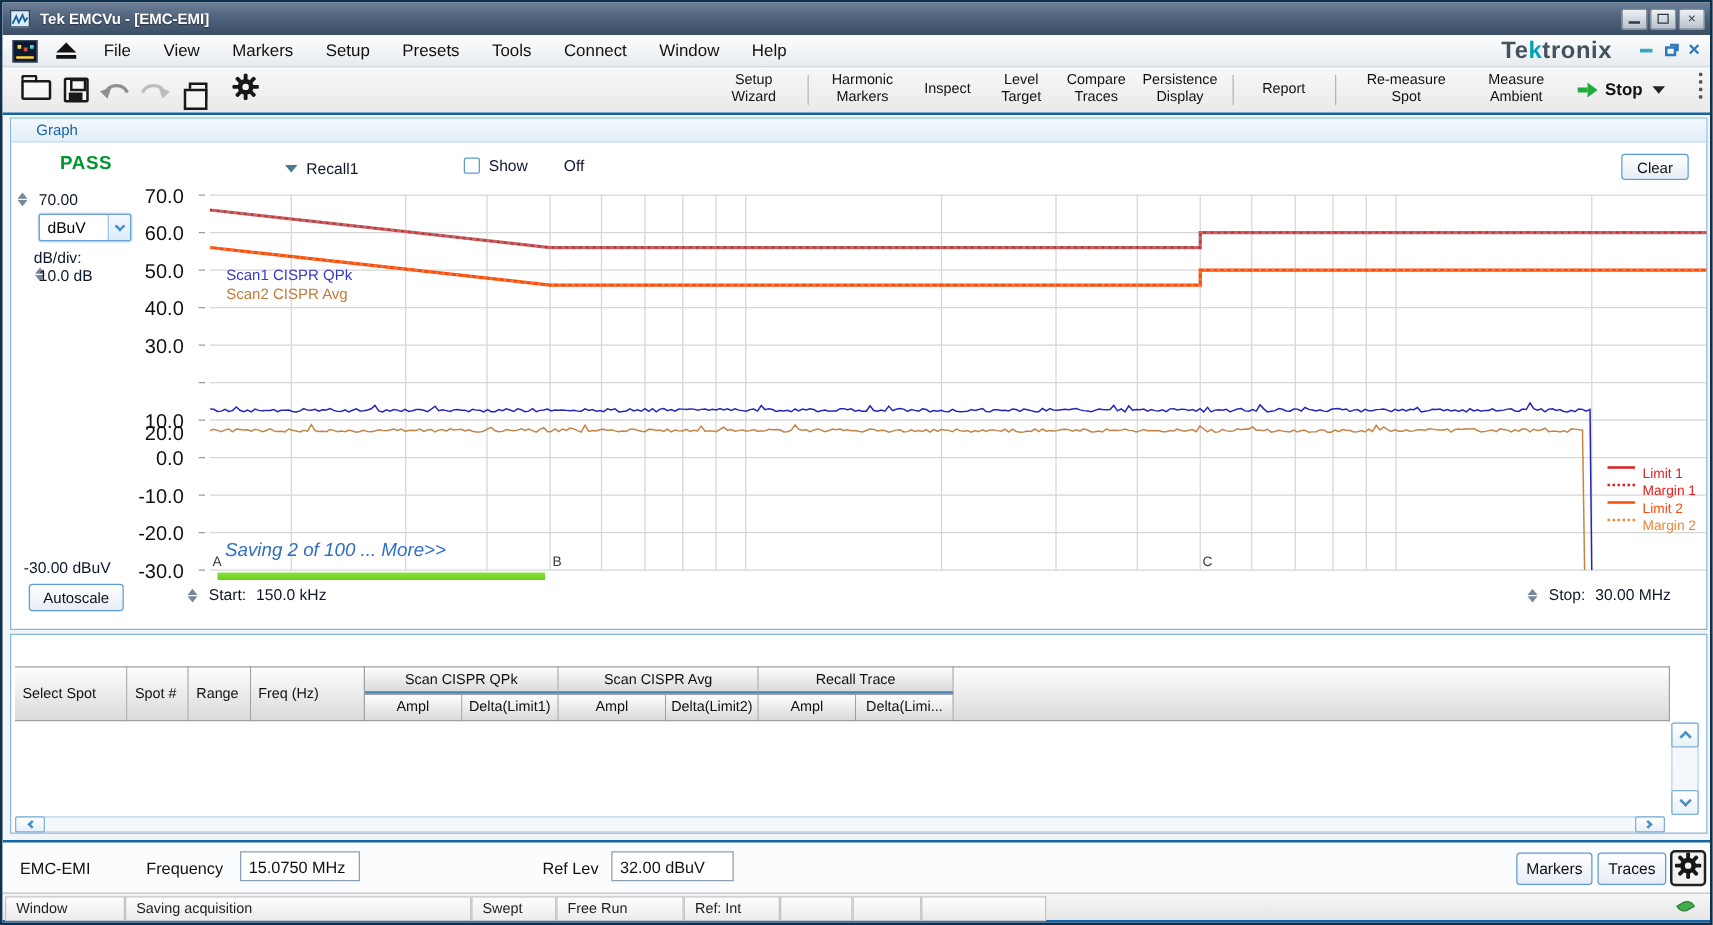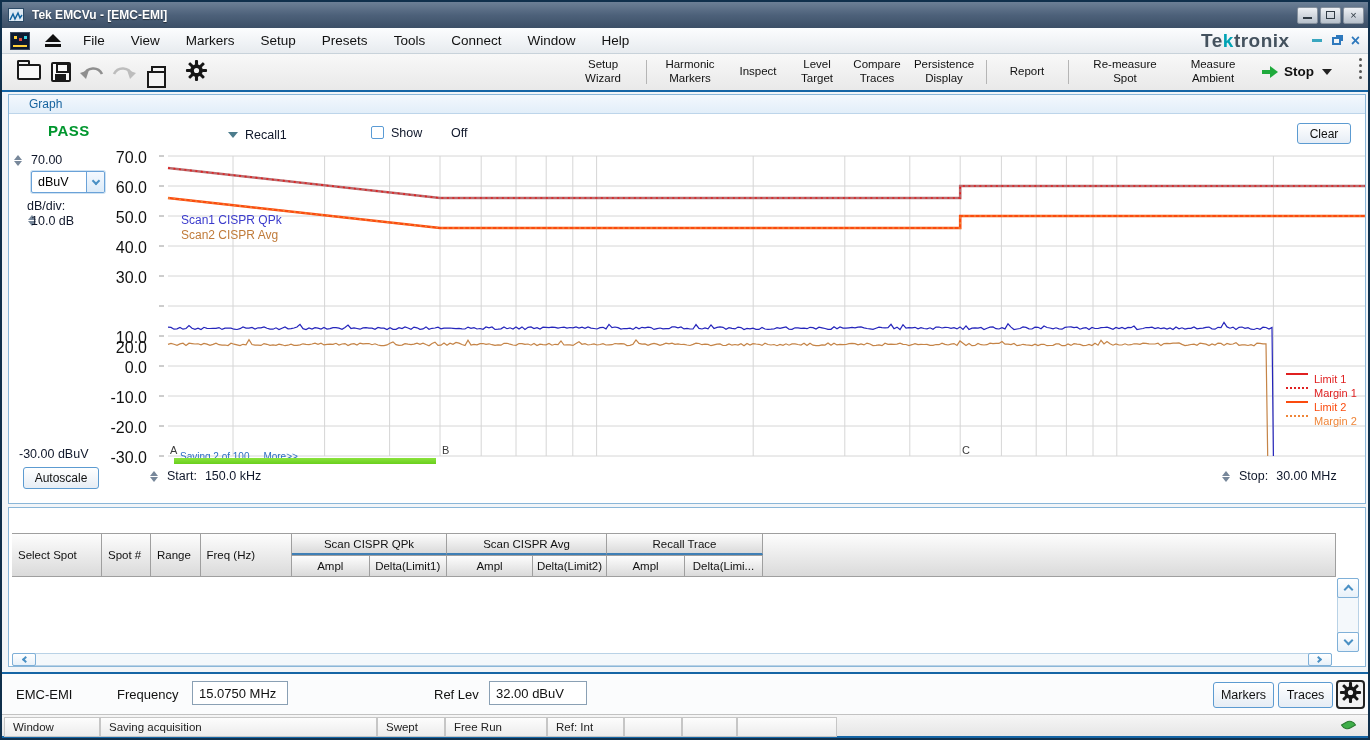--- a/index.html
+++ b/index.html
@@ -324,21 +324,21 @@
         <polyline points="159.0,73 431.0,103 951.2,103 951.2,91 1356.0,91" fill="none" stroke="#e02020" stroke-width="1.6" stroke-dasharray="2 3.5"></polyline>
         <polyline points="159.0,103 431.0,133 951.2,133 951.2,121 1356.0,121" fill="none" stroke="#fb4b0e" stroke-width="2.6"></polyline>
         <polyline points="159.0,103 431.0,133 951.2,133 951.2,121 1356.0,121" fill="none" stroke="#ef8538" stroke-width="1.6" stroke-dasharray="2 3.5"></polyline>
         <polyline points="159,232.1 162,232.4 165,234.2 168,233.9 171,232.4 174,234.2 177,233.5 180,230.6 183,233.2 186,234.3 189,233.1 192,234.5 195,232.3 198,233.3 201,233.5 204,233.3 207,233.3 210,232.6 213,234.4 216,233.2 219,233.2 222,233.1 225,234.2 228,234.5 231,233.7 234,231.9 237,233.1 240,233.2 243,232.5 246,234.0 249,232.8 252,232.9 255,231.9 258,233.3 261,234.1 264,234.2 267,232.8 270,234.5 273,233.2 276,232.0 279,233.8 282,233.6 285,233.0 288,232.0 291,229.3 294,233.7 297,234.5 300,232.9 303,234.0 306,232.7 309,233.1 312,234.1 315,232.5 318,234.1 321,233.6 324,232.6 327,232.6 330,233.2 333,234.3 336,232.4 339,230.0 342,233.5 345,232.8 348,233.5 351,234.2 354,232.9 357,232.7 360,233.1 363,233.1 366,234.3 369,232.4 372,233.1 375,233.2 378,234.5 381,232.7 384,234.3 387,234.3 390,232.7 393,233.5 396,232.0 399,233.0 402,234.2 405,232.1 408,232.8 411,234.4 414,233.9 417,231.9 420,234.3 423,233.3 426,233.0 429,232.2 432,233.8 435,233.1 438,233.2 441,233.0 444,233.3 447,233.6 450,233.3 453,233.9 456,234.0 459,232.1 462,233.4 465,232.6 468,234.0 471,233.5 474,234.3 477,232.0 480,232.9 483,232.0 486,234.5 489,234.2 492,233.8 495,232.0 498,233.7 501,232.8 504,234.0 507,232.0 510,234.1 513,231.9 516,234.4 519,232.3 522,231.9 525,233.6 528,232.7 531,234.0 534,232.2 537,232.3 540,232.6 543,232.2 546,232.3 549,233.1 552,232.5 555,232.2 558,233.1 561,232.5 564,232.9 567,231.9 570,233.0 573,232.1 576,233.3 579,232.0 582,233.1 585,233.5 588,234.0 591,232.7 594,232.3 597,233.9 600,229.4 603,232.7 606,232.0 609,232.6 612,234.1 615,233.5 618,233.7 621,233.2 624,234.4 627,232.2 630,233.8 633,232.3 636,232.9 639,232.1 642,232.6 645,234.4 648,233.6 651,233.0 654,233.9 657,233.7 660,233.7 663,231.9 666,231.9 669,232.8 672,232.0 675,233.9 678,233.3 681,234.0 684,234.0 687,229.6 690,233.4 693,234.0 696,233.0 699,233.9 702,229.9 705,233.5 708,232.4 711,231.9 714,232.3 717,234.2 720,232.6 723,233.3 726,233.9 729,232.1 732,232.6 735,234.5 738,233.4 741,233.9 744,233.2 747,234.3 750,234.4 753,232.5 756,234.0 759,234.3 762,234.2 765,234.0 768,232.6 771,233.4 774,232.6 777,231.9 780,234.2 783,234.3 786,232.8 789,232.8 792,233.3 795,233.2 798,233.7 801,232.3 804,232.6 807,234.1 810,232.2 813,232.8 816,233.5 819,234.3 822,234.3 825,231.8 828,233.7 831,231.9 834,233.1 837,233.2 840,232.8 843,232.4 846,232.8 849,232.2 852,231.9 855,232.9 858,233.5 861,233.8 864,234.4 867,233.3 870,232.2 873,232.6 876,232.8 879,232.6 882,229.3 885,233.7 888,232.1 891,234.5 894,229.7 897,233.2 900,232.6 903,232.8 906,232.3 909,233.9 912,232.7 915,233.5 918,233.8 921,232.8 924,234.3 927,232.1 930,232.0 933,233.0 936,232.4 939,232.5 942,233.4 945,232.7 948,233.9 951,231.9 954,234.5 957,230.9 960,234.5 963,233.1 966,232.9 969,233.1 972,232.4 975,234.5 978,233.3 981,232.2 984,231.9 987,233.7 990,234.0 993,232.7 996,233.9 999,228.8 1002,232.1 1005,234.5 1008,234.0 1011,233.5 1014,231.9 1017,232.4 1020,233.8 1023,234.0 1026,232.2 1029,232.3 1032,233.8 1035,231.0 1038,232.5 1041,233.0 1044,233.8 1047,232.8 1050,233.9 1053,234.2 1056,232.4 1059,232.0 1062,231.9 1065,232.7 1068,232.2 1071,234.2 1074,233.1 1077,232.6 1080,234.5 1083,232.4 1086,233.5 1089,233.5 1092,232.7 1095,232.5 1098,232.2 1101,233.1 1104,234.3 1107,232.5 1110,233.6 1113,232.5 1116,233.8 1119,232.4 1122,232.7 1125,231.0 1128,234.5 1131,234.0 1134,233.5 1137,232.5 1140,232.6 1143,232.2 1146,233.5 1149,232.6 1152,233.7 1155,233.0 1158,234.1 1161,232.9 1164,234.5 1167,232.0 1170,233.8 1173,232.8 1176,234.0 1179,233.3 1182,233.3 1185,232.0 1188,233.8 1191,233.4 1194,233.1 1197,232.3 1200,232.1 1203,233.8 1206,234.2 1209,232.3 1212,232.6 1215,227.3 1218,231.9 1221,233.2 1224,232.1 1227,234.4 1230,232.3 1233,232.0 1236,233.4 1239,232.6 1242,234.2 1245,234.5 1248,233.3 1251,234.3 1254,232.2 1257,232.5 1260,234.0 1263,232.5 1264.4,361" fill="none" stroke="#2525bb" stroke-width="1.2"></polyline>
         <polyline points="159,249.4 162,248.4 165,249.3 168,250.3 171,248.9 174,248.2 177,250.4 180,248.2 183,248.6 186,249.0 189,248.8 192,249.9 195,248.4 198,249.1 201,250.4 204,249.4 207,248.1 210,249.7 213,250.1 216,250.0 219,250.5 222,248.2 225,249.2 228,249.8 231,250.6 234,249.3 237,249.9 240,244.7 243,249.5 246,250.2 249,250.1 252,250.4 255,248.6 258,249.3 261,250.3 264,249.9 267,250.3 270,249.2 273,249.8 276,250.7 279,250.2 282,249.2 285,250.3 288,250.4 291,249.8 294,248.8 297,249.3 300,249.6 303,249.0 306,248.2 309,249.3 312,248.2 315,249.9 318,249.4 321,249.2 324,249.4 327,248.3 330,250.1 333,249.0 336,248.6 339,250.6 342,249.1 345,248.7 348,250.0 351,248.1 354,248.9 357,248.7 360,248.5 363,249.7 366,248.8 369,250.0 372,250.6 375,250.6 378,249.9 381,248.2 384,246.9 387,249.6 390,250.4 393,250.1 396,248.7 399,249.2 402,249.6 405,249.1 408,248.1 411,249.3 414,248.2 417,249.5 420,250.7 423,248.5 426,247.2 429,250.3 432,250.2 435,248.1 438,250.3 441,248.2 444,249.3 447,247.5 450,248.1 453,249.5 456,250.6 459,245.2 462,250.1 465,249.4 468,249.8 471,248.6 474,248.5 477,249.3 480,248.8 483,249.7 486,250.4 489,249.8 492,250.2 495,248.3 498,248.3 501,249.2 504,250.0 507,250.3 510,248.5 513,248.6 516,249.4 519,249.0 522,250.2 525,248.4 528,250.5 531,249.1 534,249.7 537,249.8 540,248.4 543,250.2 546,249.3 549,249.7 552,245.9 555,250.0 558,249.8 561,249.8 564,250.4 567,248.5 570,246.8 573,249.3 576,248.7 579,250.0 582,249.5 585,248.9 588,250.0 591,249.5 594,248.6 597,250.0 600,249.8 603,249.7 606,248.5 609,248.8 612,248.6 615,248.8 618,250.6 621,250.4 624,249.2 627,244.9 630,248.4 633,249.2 636,248.9 639,250.4 642,249.1 645,248.3 648,249.1 651,250.4 654,249.4 657,248.2 660,248.8 663,248.2 666,249.3 669,248.9 672,249.5 675,249.4 678,250.0 681,250.5 684,249.4 687,248.2 690,248.5 693,249.7 696,249.2 699,249.4 702,250.7 705,249.9 708,249.1 711,248.9 714,250.5 717,250.3 720,248.9 723,250.2 726,249.5 729,250.1 732,248.7 735,250.7 738,248.5 741,250.1 744,248.6 747,249.0 750,249.3 753,250.4 756,248.3 759,249.5 762,250.0 765,249.5 768,250.7 771,249.5 774,250.3 777,248.8 780,250.2 783,248.9 786,248.9 789,249.5 792,250.0 795,248.3 798,250.6 801,248.3 804,250.2 807,250.7 810,250.6 813,249.8 816,250.1 819,248.1 822,250.2 825,248.2 828,249.9 831,249.4 834,249.7 837,249.5 840,248.6 843,248.4 846,248.7 849,249.9 852,248.9 855,249.9 858,248.1 861,249.0 864,250.6 867,250.4 870,249.8 873,250.6 876,248.2 879,249.3 882,249.2 885,249.3 888,249.1 891,248.2 894,249.3 897,249.5 900,250.5 903,249.7 906,248.6 909,249.6 912,249.4 915,249.5 918,249.4 921,250.3 924,250.3 927,249.5 930,249.7 933,248.2 936,249.4 939,250.0 942,249.2 945,248.6 948,250.4 951,245.9 954,248.2 957,250.5 960,248.5 963,250.7 966,250.5 969,248.5 972,249.7 975,250.0 978,249.7 981,248.1 984,248.7 987,248.3 990,248.4 993,246.5 996,249.1 999,249.1 1002,249.6 1005,248.4 1008,250.7 1011,250.2 1014,249.3 1017,249.9 1020,250.2 1023,250.6 1026,249.1 1029,250.6 1032,249.4 1035,249.3 1038,250.7 1041,250.5 1044,250.4 1047,248.9 1050,248.9 1053,250.7 1056,250.7 1059,249.0 1062,250.4 1065,248.7 1068,249.2 1071,249.4 1074,250.6 1077,250.5 1080,249.4 1083,250.6 1086,248.3 1089,250.2 1092,245.3 1095,249.0 1098,246.5 1101,248.7 1104,250.2 1107,248.9 1110,250.0 1113,250.0 1116,248.8 1119,250.0 1122,249.7 1125,248.8 1128,248.8 1131,249.4 1134,248.1 1137,248.3 1140,248.8 1143,249.0 1146,249.0 1149,248.2 1152,250.6 1155,248.6 1158,248.3 1161,248.6 1164,248.1 1167,248.2 1170,247.9 1173,249.4 1176,250.6 1179,250.1 1182,249.5 1185,249.1 1188,250.3 1191,248.1 1194,248.6 1197,249.1 1200,250.5 1203,248.9 1206,250.0 1209,248.1 1212,248.4 1215,250.4 1218,248.4 1221,249.4 1224,249.0 1227,247.6 1230,250.3 1233,249.9 1236,249.9 1239,250.5 1242,249.7 1245,250.7 1248,248.1 1251,248.3 1254,248.8 1257,248.9 1258.7,361" fill="none" stroke="#c58447" stroke-width="1.2"></polyline>
       </svg>
 
     
     <span class="abs" style="left:172px;top:118px;font-size:12px;color:#3a3acc;">Scan1 CISPR QPk</span>
     <span class="abs" style="left:172px;top:133px;font-size:12px;color:#c07b3a;">Scan2 CISPR Avg</span>
-    <span class="abs" style="left:171px;top:356px;font-size:10px;color:#2f6fc4;">Saving 2 of 100 ... More&gt;&gt;</span>
+    <span class="abs" style="left:171px;top:337px;font-size:15px;color:#2f6fc4;font-style:italic;">Saving 2 of 100 ... More&gt;&gt;</span>
     <div class="abs" id="progress-bar" style="left:165px;top:363px;width:262px;height:6px;"></div>
     <div id="range-markers">
         <span class="marker-label" style="left:161px;top:349px;">A</span>
         <span class="marker-label" style="left:433px;top:349px;">B</span>
         <span class="marker-label" style="left:953px;top:349px;">C</span>
       </div>
     <div class="abs" id="legend" style="left:1277px;top:278px;">
         <div class="legend-row">
     <span class="legend-swatch" style="border-top:2px solid #e02020;"></span>
     <span style="color:#e02020;">Limit 1</span>

